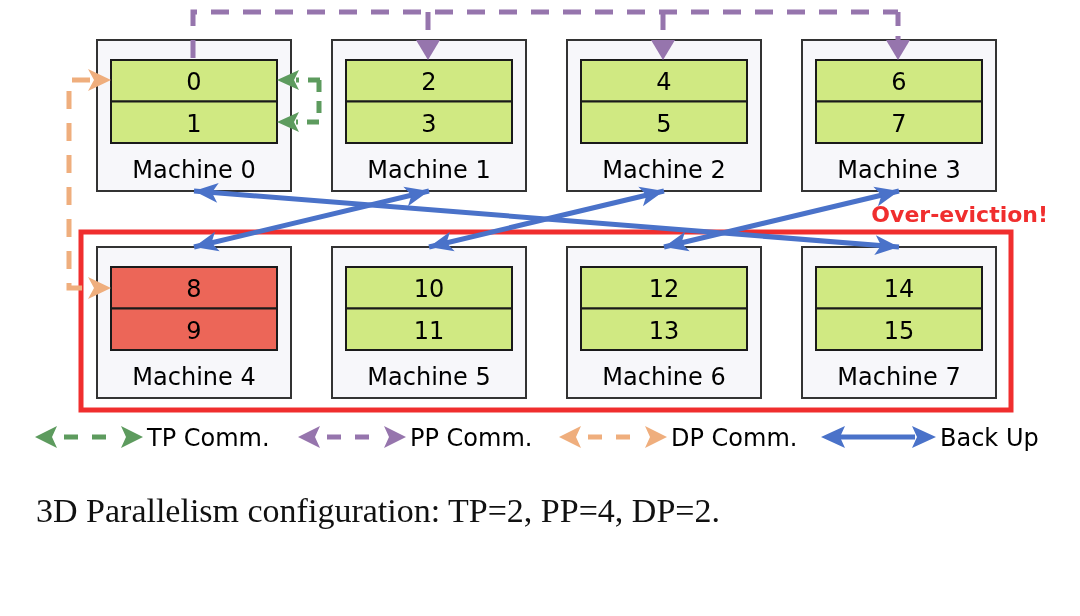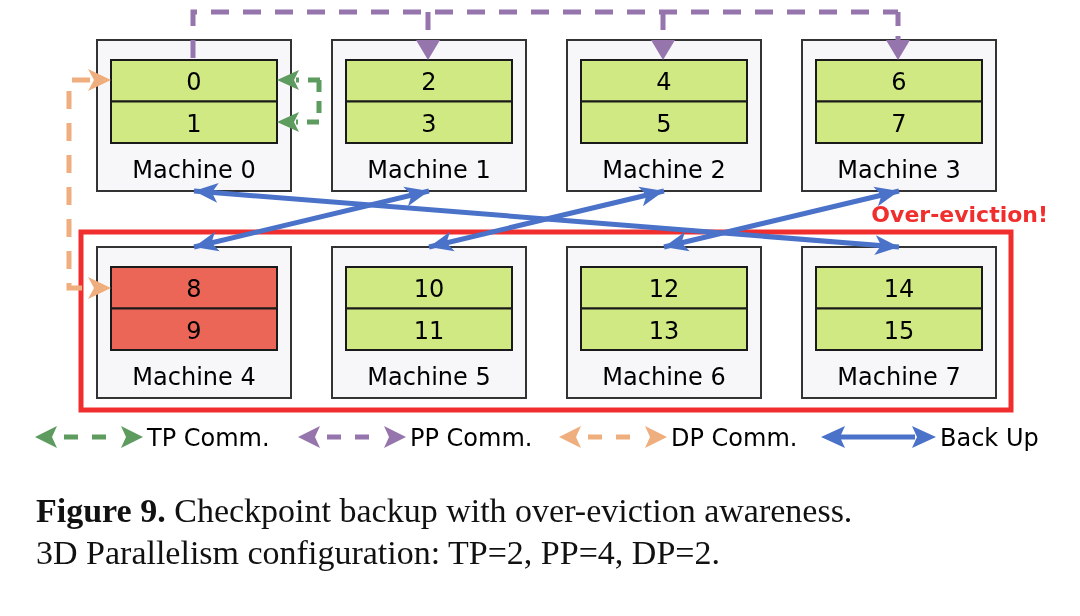--- a/index.html
+++ b/index.html
@@ -167,15 +167,14 @@
     <g>
       <polygon points="821,437 845,426 840,437 845,448" fill="#4a72c9"></polygon>
       <line x1="840" y1="437" x2="915" y2="437" stroke="#4a72c9" stroke-width="5"></line>
       <polygon points="936,437 912,426 917,437 912,448" fill="#4a72c9"></polygon>
       <text class="legend-label" x="940" y="446">Back Up</text>
     </g>
   </g>
 </svg>
 
 <div id="caption">
-  <div><span class="fig-num">Figure 9.</span><span> Checkpoint backup with over-eviction awareness.</span></div>
   <div>3D Parallelism configuration: TP=2, PP=4, DP=2.</div>
 </div>
 
 </body></html>

